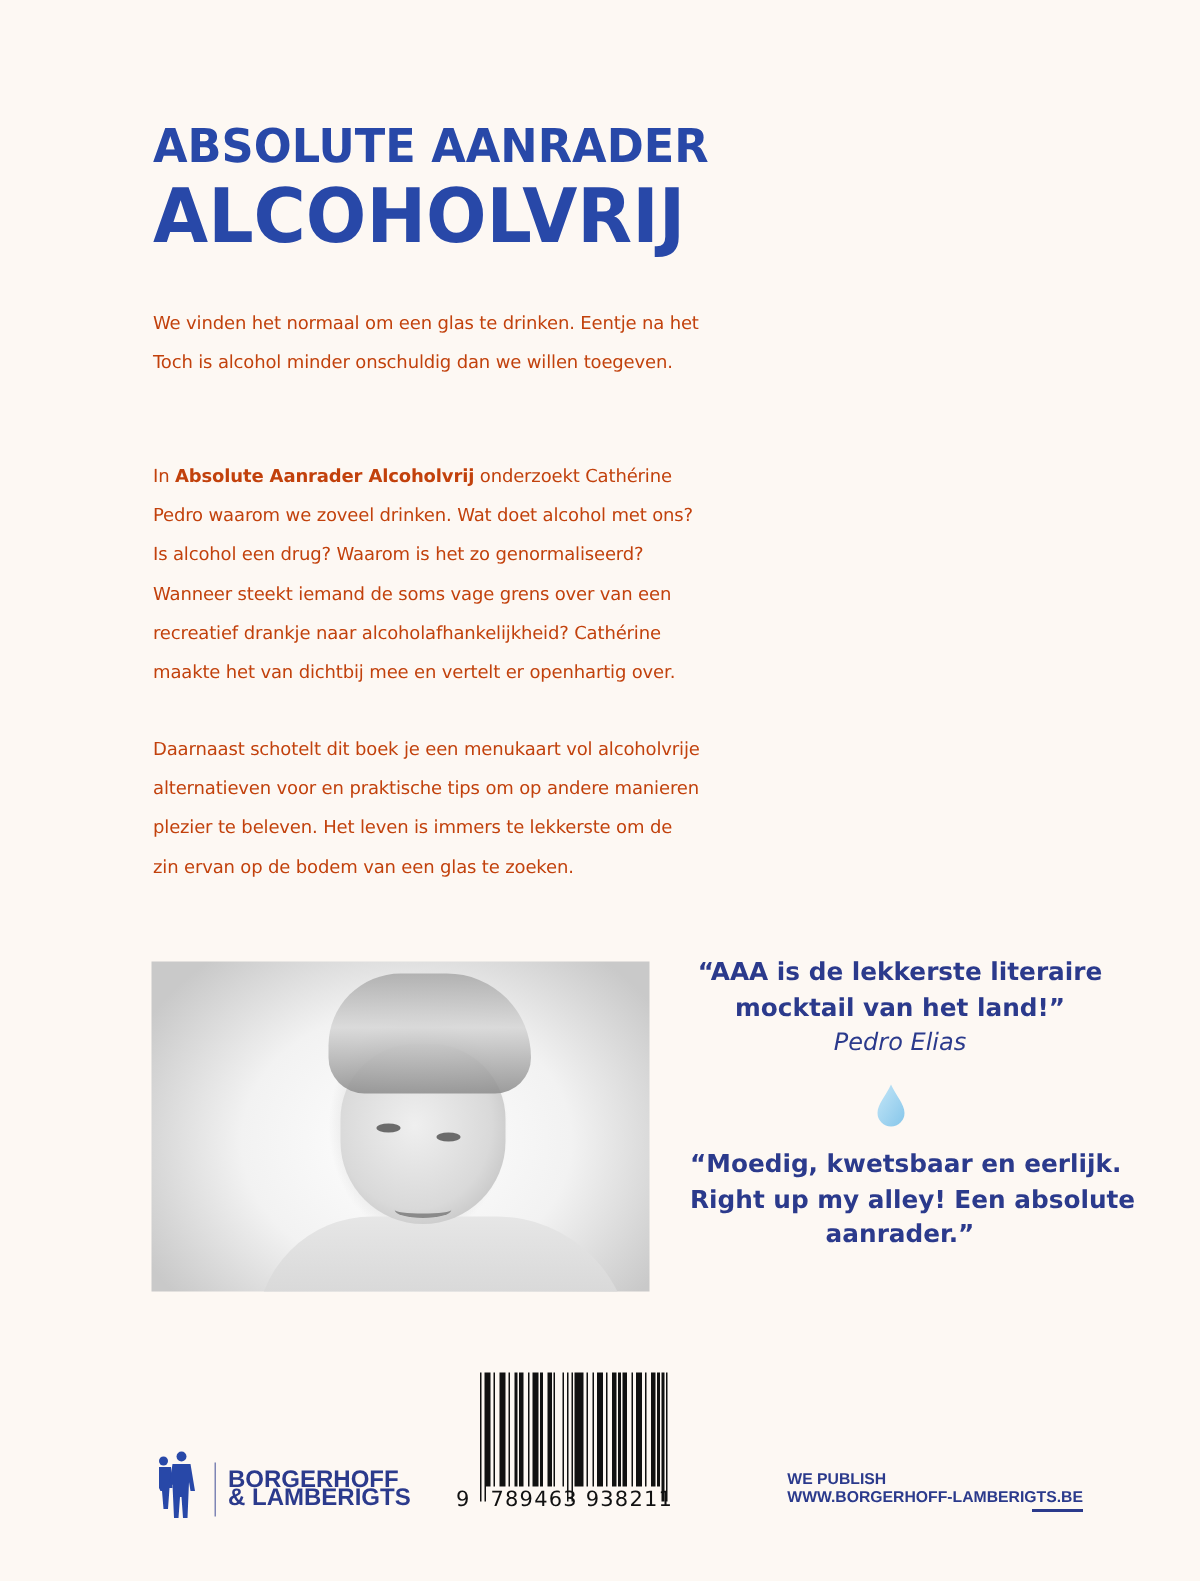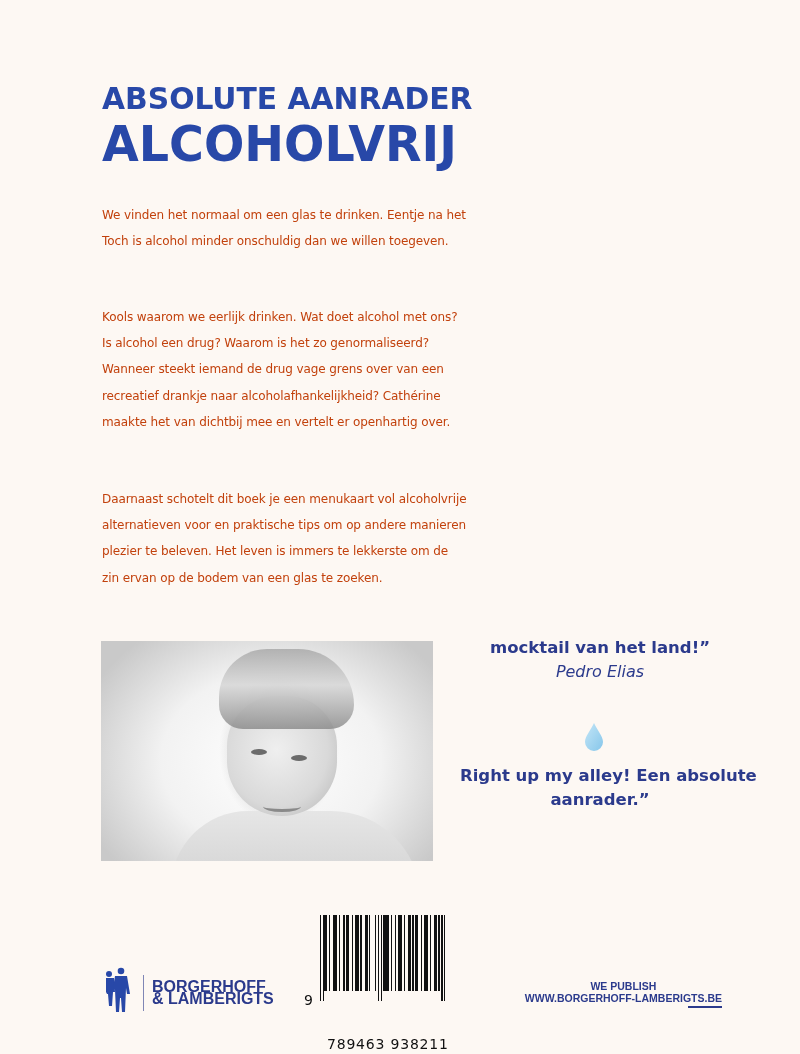--- a/index.html
+++ b/index.html
@@ -210,27 +210,27 @@
     .barcode-digits {
       position: absolute;
       top: 80px;
       font-family: "DejaVu Sans", sans-serif;
       font-size: 14px;
       color: #111;
       letter-spacing: 0.8px;
       white-space: nowrap;
     }
     .barcode-digits.first { left: 4px; }
-    .barcode-digits.rest { left: 27px; margin-top: 44px; }
+    .barcode-digits.rest { left: 27px; }
 
     .publisher-right {
       position: absolute;
       right: 78px;
       top: 980px;
-      text-align: center;
+      text-align: left;
       font-family: "Liberation Sans", sans-serif;
       font-weight: bold;
       font-size: 10.5px;
       line-height: 12px;
       color: #2b3a8c;
     }
     .publisher-right span { display: block; white-space: nowrap; }
     .publisher-underline {
       position: absolute;
       right: 78px;
@@ -249,23 +249,24 @@
     <div class="title-line1">ABSOLUTE AANRADER</div>
     <div class="title-line2">ALCOHOLVRIJ</div>
   </div>
 
   <div class="body-text" id="p1">
     <span class="line">We vinden het normaal om een glas te drinken. Eentje na het</span>
     <span class="line">Toch is alcohol minder onschuldig dan we willen toegeven.</span>
   </div>
 
   <div class="body-text" id="p2">
-    <span class="line">Kools waarom we eerlijk drinken. Wat doet alcohol met ons?</span>
+    <span class="line"><span>In </span><b>Absolute Aanrader Alcoholvrij</b><span> onderzoekt Cathérine</span></span>
+    <span class="line">Pedro waarom we zoveel drinken. Wat doet alcohol met ons?</span>
     <span class="line">Is alcohol een drug? Waarom is het zo genormaliseerd?</span>
-    <span class="line">Wanneer steekt iemand de drug vage grens over van een</span>
+    <span class="line">Wanneer steekt iemand de soms vage grens over van een</span>
     <span class="line">recreatief drankje naar alcoholafhankelijkheid? Cathérine</span>
     <span class="line">maakte het van dichtbij mee en vertelt er openhartig over.</span>
   </div>
 
   <div class="body-text" id="p3">
     <span class="line">Daarnaast schotelt dit boek je een menukaart vol alcoholvrije</span>
     <span class="line">alternatieven voor en praktische tips om op andere manieren</span>
     <span class="line">plezier te beleven. Het leven is immers te lekkerste om de</span>
     <span class="line">zin ervan op de bodem van een glas te zoeken.</span>
   </div>
@@ -275,26 +276,28 @@
     <div class="face"></div>
     <div class="hair"></div>
     <div class="eye l"></div>
     <div class="eye r"></div>
     <div class="mouth"></div>
   </div>
 
   <div class="quotes">
     <div id="quote1">
       <div class="quote-text">
+        <span class="line">“AAA is de lekkerste literaire</span>
         <span class="line">mocktail van het land!”</span>
       </div>
       <div class="quote-author">Pedro Elias</div>
     </div>
     <div id="quote2">
       <div class="quote-text">
+        <span class="line">“Moedig, kwetsbaar en eerlijk.</span>
         <span class="line">Right up my alley! Een absolute</span>
         <span class="line">aanrader.”</span>
       </div>
     </div>
   </div>
 
   <div class="drop">
     <svg width="22" height="30" viewBox="0 0 22 30">
       <defs>
         <linearGradient id="dg" x1="0" y1="0" x2="1" y2="1">

